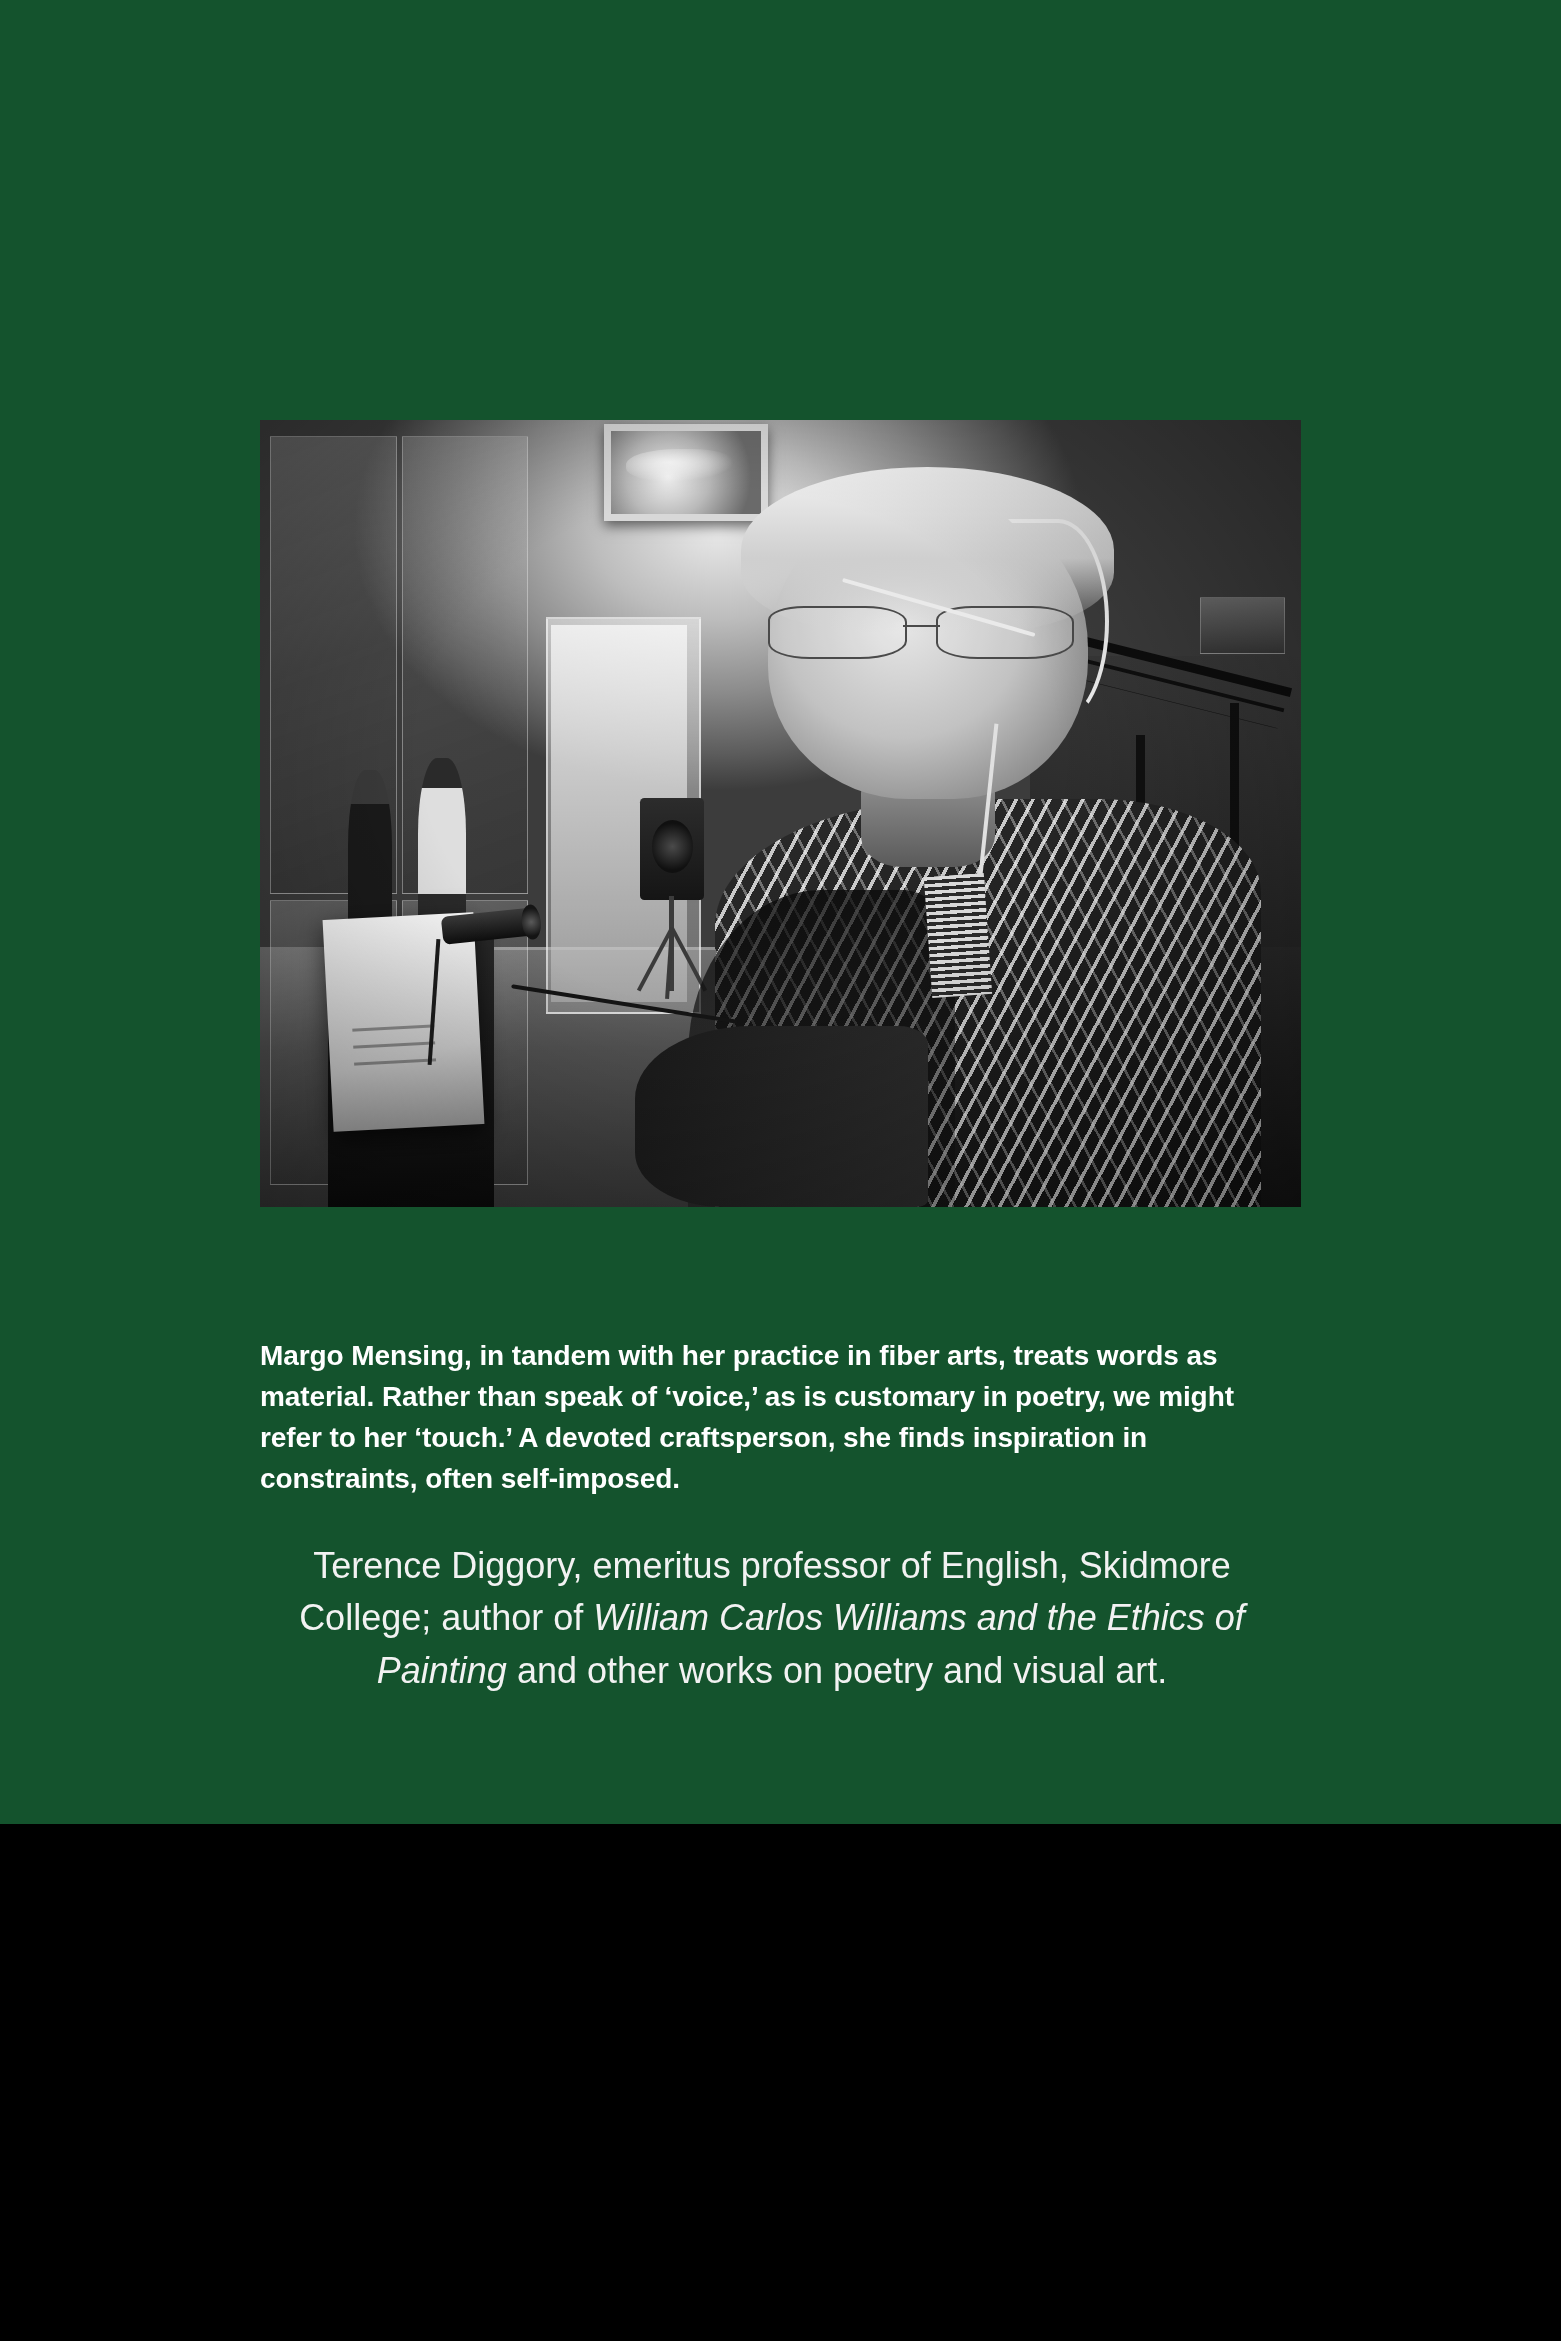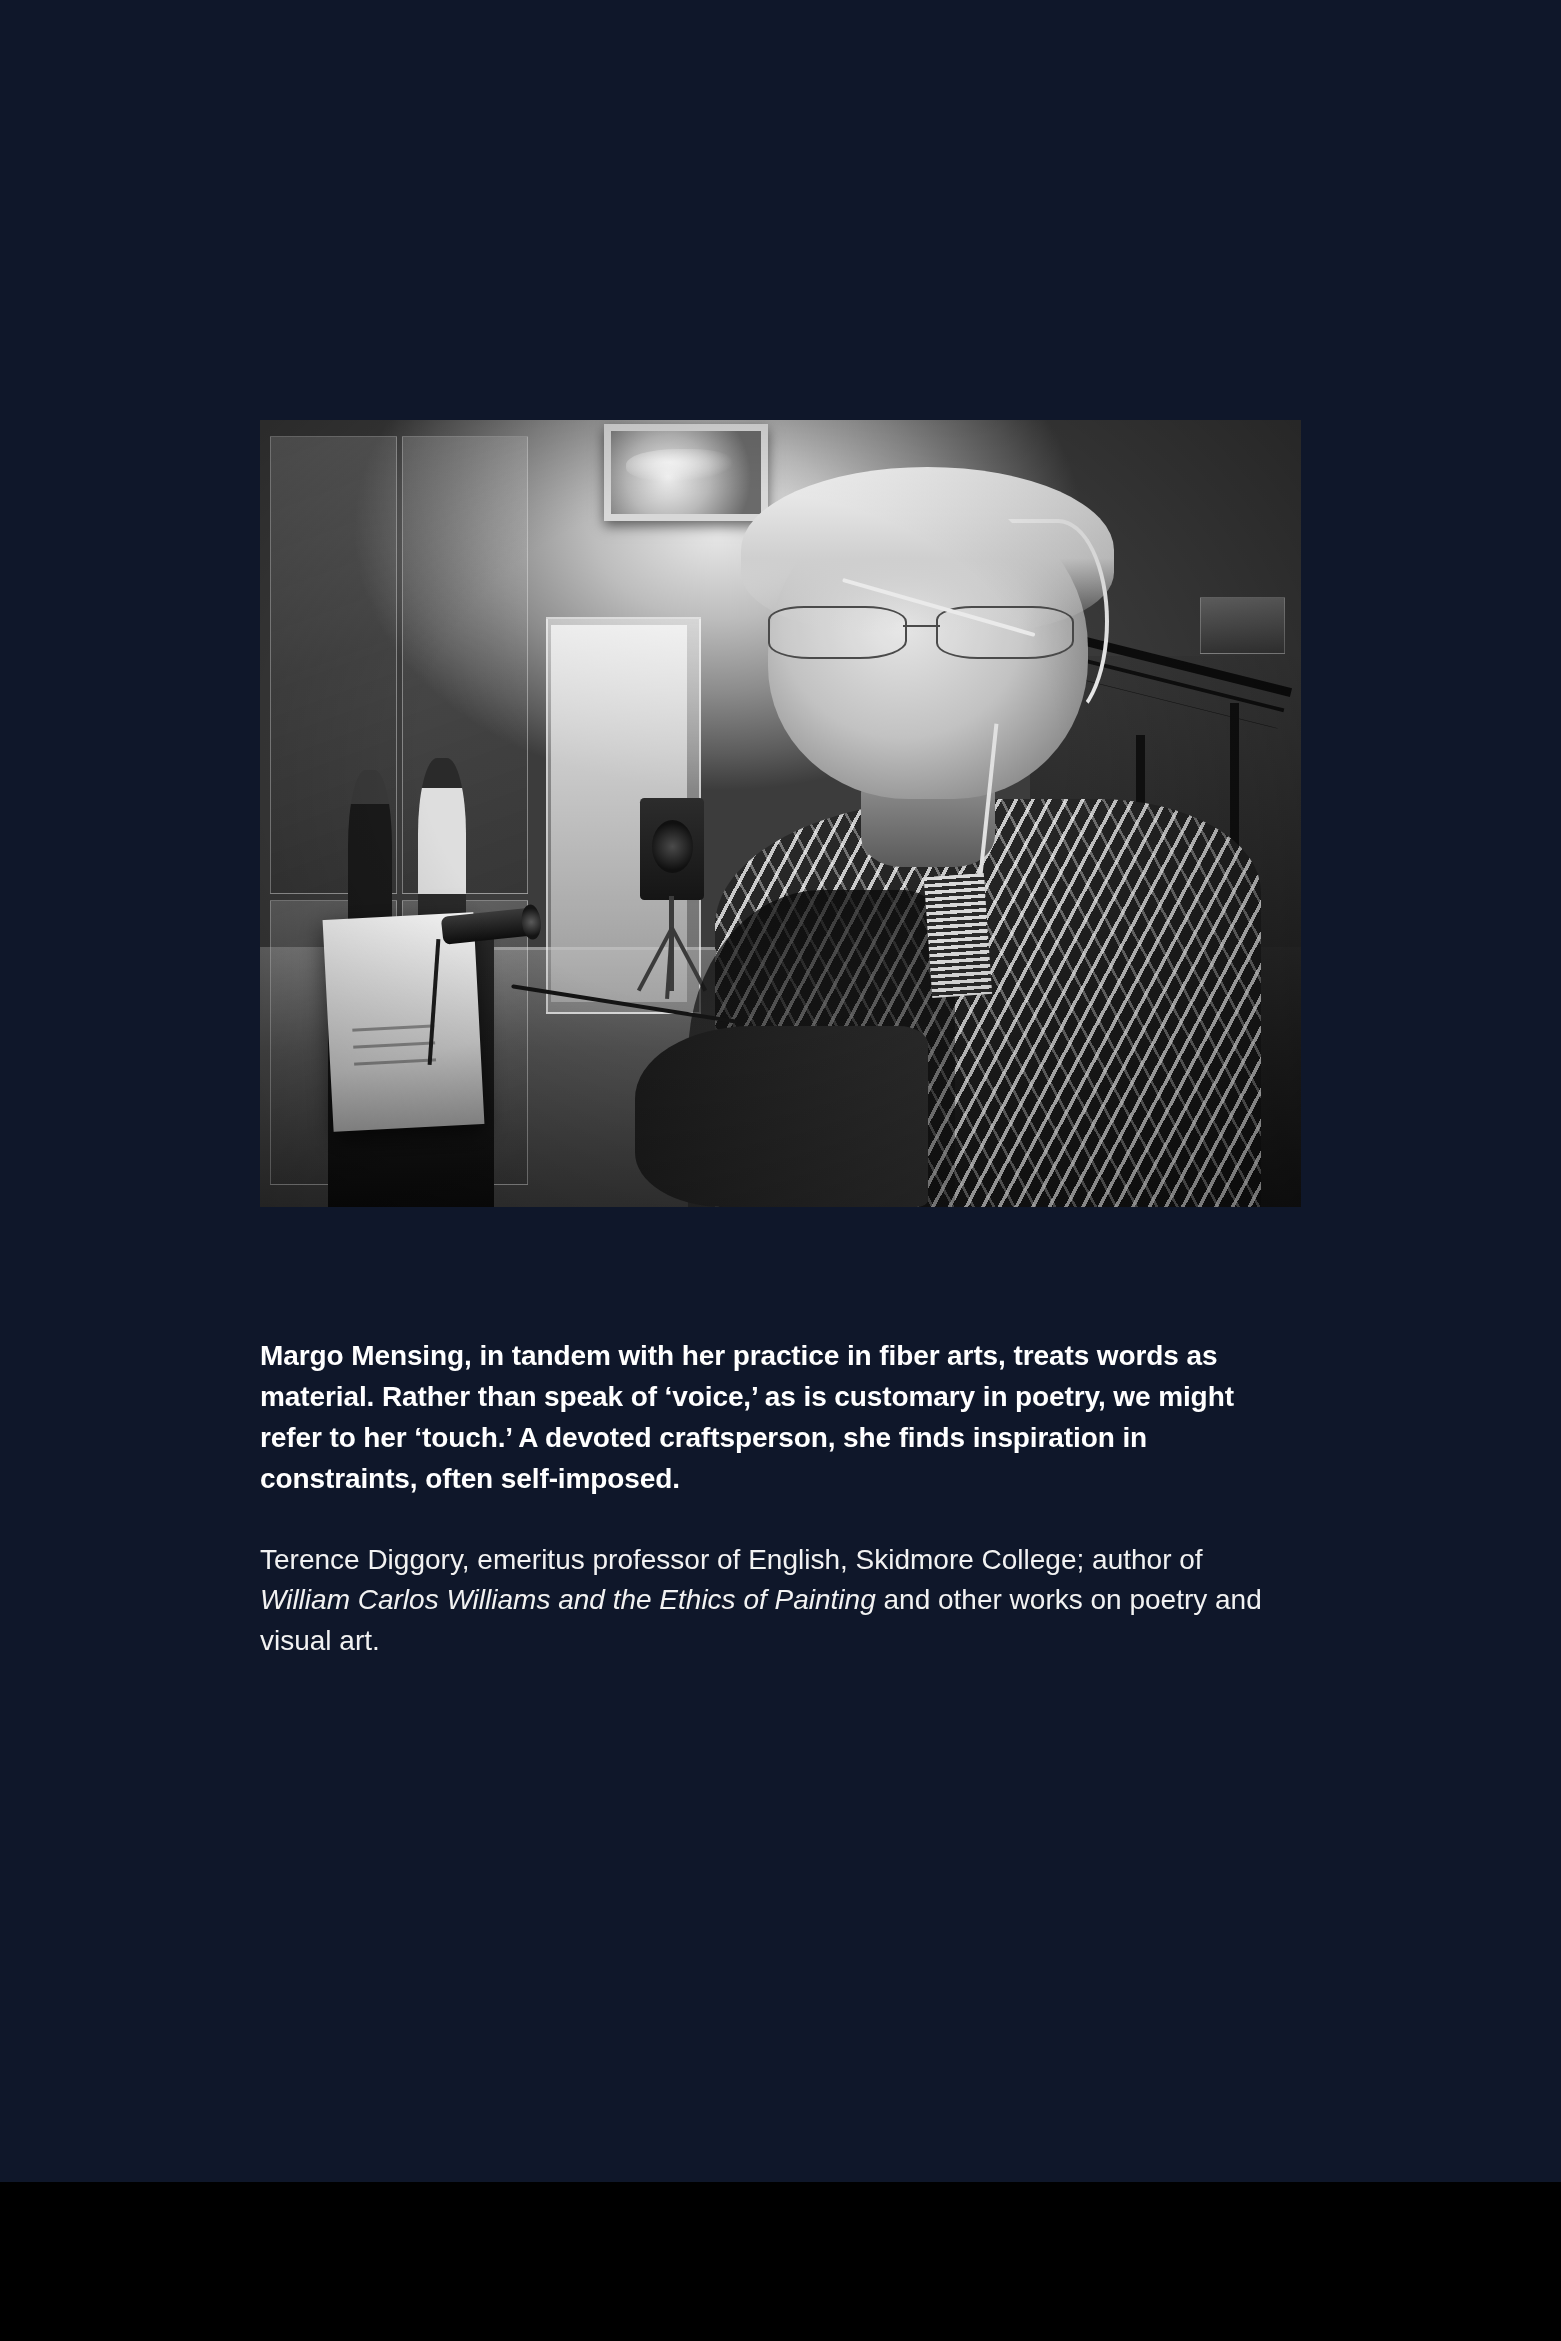--- a/index.html
+++ b/index.html
@@ -10,22 +10,22 @@
   body {
     width: 1561px;
     height: 2342px;
     overflow: hidden;
     font-family: "Liberation Sans", sans-serif;
     color: #ffffff;
   }
   .page {
     position: relative;
     width: 1561px;
-    height: 2182px;
-    background: #0f172a;
+    height: 1824px;
+    background: #14532d;
   }
 
   
   .photo-wrap {
     position: absolute;
     left: 260px;
     top: 420px;
     width: 1041px;
     height: 787px;
     overflow: hidden;
@@ -429,24 +429,25 @@
   }
   .para.bold {
     font-weight: 700;
     font-size: 28px;
     line-height: 1.46;
     letter-spacing: -0.1px;
     color: #ffffff;
   }
   .para.credit {
     font-weight: 400;
-    font-size: 28px;
+    font-size: 36px;
     line-height: 1.46;
     color: #f2f2f2;
     margin-bottom: 12px;
+    text-align: center;
   }
   .para.credit .title {
     font-style: italic;
   }
 </style>
 </head>
 <body>
 
 <div class="page">
 

